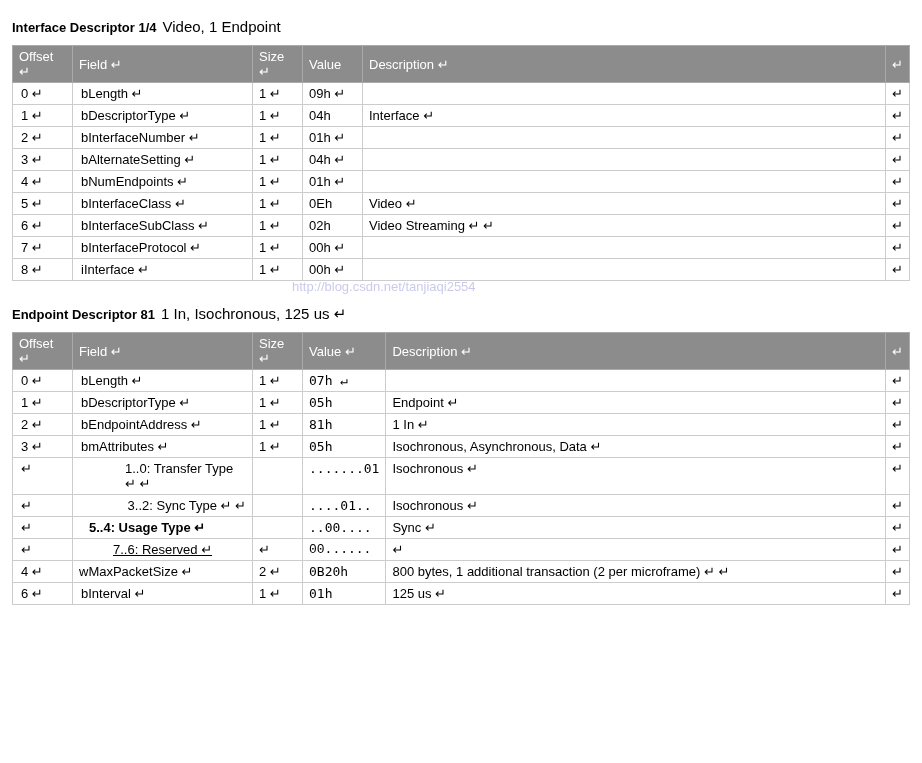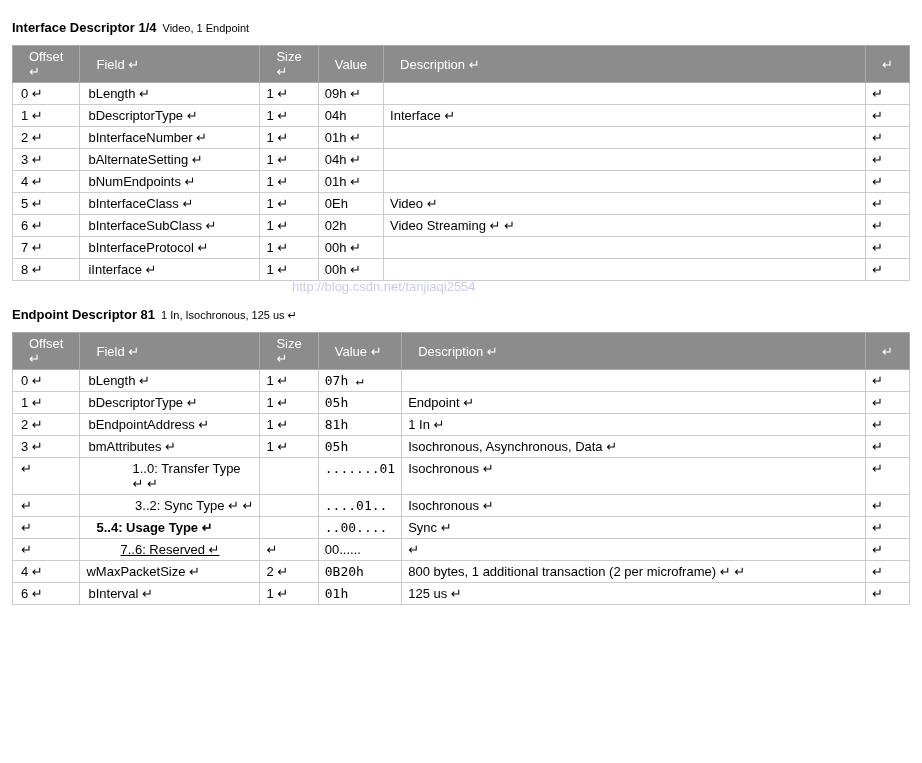--- a/index.html
+++ b/index.html
@@ -11,40 +11,40 @@
       padding: 10px 12px;
     }
     .section-title {
       font-weight: bold;
       font-size: 13px;
       margin-bottom: 6px;
       margin-top: 10px;
     }
     .section-subtitle {
       font-weight: normal;
-      font-size: 11px;
+      font-size: 15px;
       margin-left: 6px;
     }
     .comment {
       font-size: 13px;
       margin-left: 8px;
       color: #000;
     }
     table {
       border-collapse: collapse;
       width: 100%;
       margin-bottom: 16px;
     }
     table thead tr {
       background: #8c8c8c;
       color: #fff;
     }
     table thead th {
       border: 1px solid #aaa;
-      padding: 3px 16px;
+      padding: 3px 6px;
       font-weight: normal;
       text-align: left;
     }
     table tbody tr {
       background: #fff;
     }
     table tbody td {
       border: 1px solid #ccc;
       padding: 3px 6px;
       vertical-align: top;
@@ -232,21 +232,21 @@
       <td style="padding-left: 16px; font-weight: bold;">5..4: Usage Type ↵</td>
       <td></td>
       <td style="font-family:monospace">..00....</td>
       <td>Sync ↵</td>
       <td>↵</td>
     </tr>
         <tr>
       <td style="padding-left:8px">↵</td>
       <td style="padding-left: 40px; text-decoration: underline;">7..6: Reserved ↵</td>
       <td>↵</td>
-      <td style="font-family:Liberation Sans, sans-serif">00......</td>
+      <td style="font-family:Liberation Mono, monospace">00......</td>
       <td>↵</td>
       <td>↵</td>
     </tr>
         <tr>
       <td style="padding-left:8px">4 ↵</td>
       <td style="">wMaxPacketSize ↵</td>
       <td>2 ↵</td>
       <td style="font-family:monospace">0B20h</td>
       <td>800 bytes, 1 additional transaction (2 per microframe) ↵ ↵</td>
       <td>↵</td>

